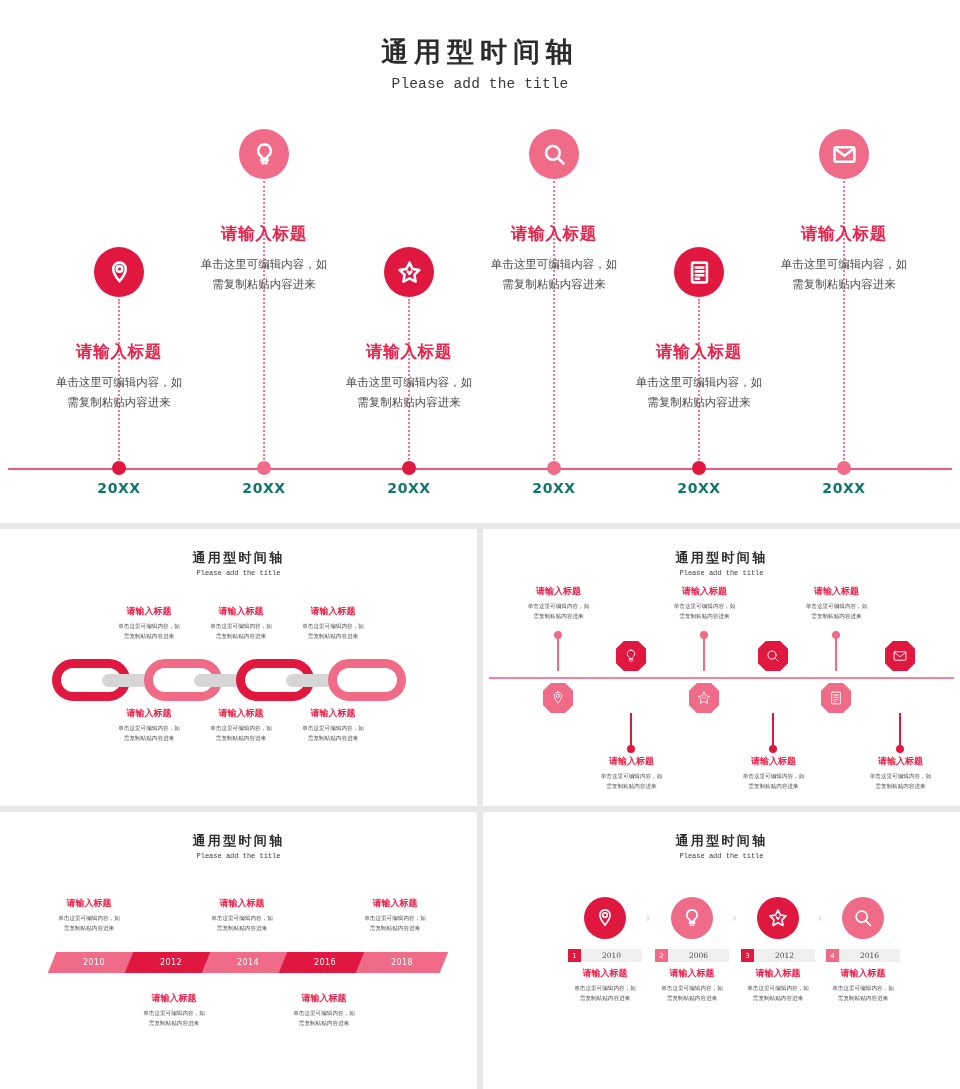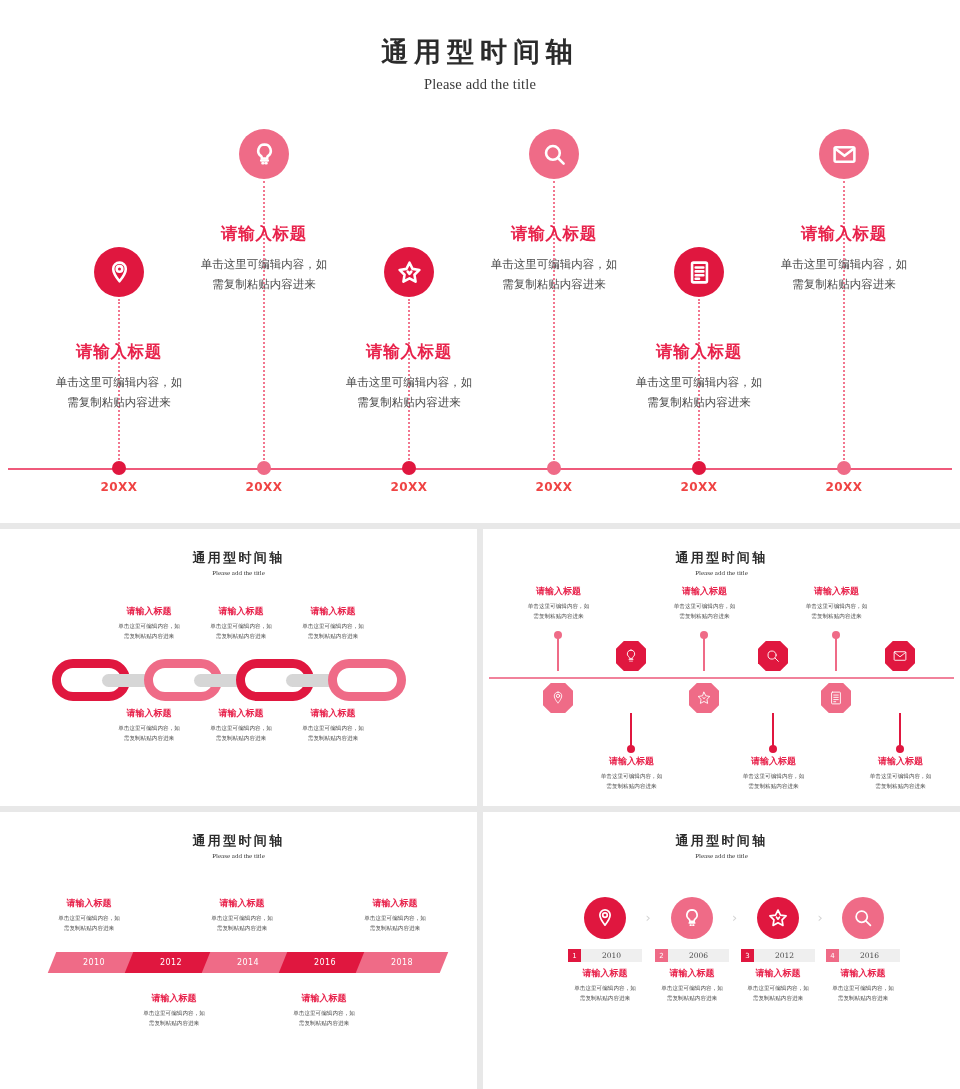--- a/index.html
+++ b/index.html
@@ -11,41 +11,41 @@
   }
   .deck { width: 960px; height: 1089px; display: flex; flex-direction: column; gap: 6px; }
 
   
   .slide { background: #fff; position: relative; overflow: hidden; }
   .slide-title-block { text-align: center; }
   .s-title {
     color: #2b2b2b; font-weight: 700; letter-spacing: .22em;
     font-family: "DejaVu Sans", "Liberation Sans", sans-serif;
   }
-  .s-sub { color: #3a3a3a; font-family: Liberation Serif, serif; }
+  .s-sub { color: #3a3a3a; font-family: Liberation Mono, monospace; }
 
   
   .hero { width: 960px; height: 532px; }
   .hero .slide-title-block { padding-top: 34px; }
   .hero .s-title { font-size: 27px; }
   .hero .s-sub { font-size: 14.5px; margin-top: 6px; letter-spacing: .01em; }
 
   .hero-stage { position: absolute; left: 0; top: 95px; width: 960px; height: 437px; }
 
   .axis {
     position: absolute; left: 8px; right: 8px; top: 373px;
     height: 2px; background: #ef5a7b;
   }
   .axis-dot {
     position: absolute; top: 366px; width: 14px; height: 14px; border-radius: 50%;
     transform: translateX(-50%);
   }
   .axis-year {
     position: absolute; top: 385px; transform: translateX(-50%);
-    font-size: 12px; font-weight: 700; color: #ef4444; letter-spacing: .04em;
+    font-size: 14px; font-weight: 700; color: #0f766e; letter-spacing: .04em;
     font-family: "DejaVu Sans", "Liberation Sans", sans-serif;
   }
 
   .node { position: absolute; transform: translateX(-50%); width: 230px; }
   .bubble {
     width: 50px; height: 50px; border-radius: 50%;
     margin: 0 auto; display: flex; align-items: center; justify-content: center;
     position: relative;
   }
   .bubble svg { display: block; }

